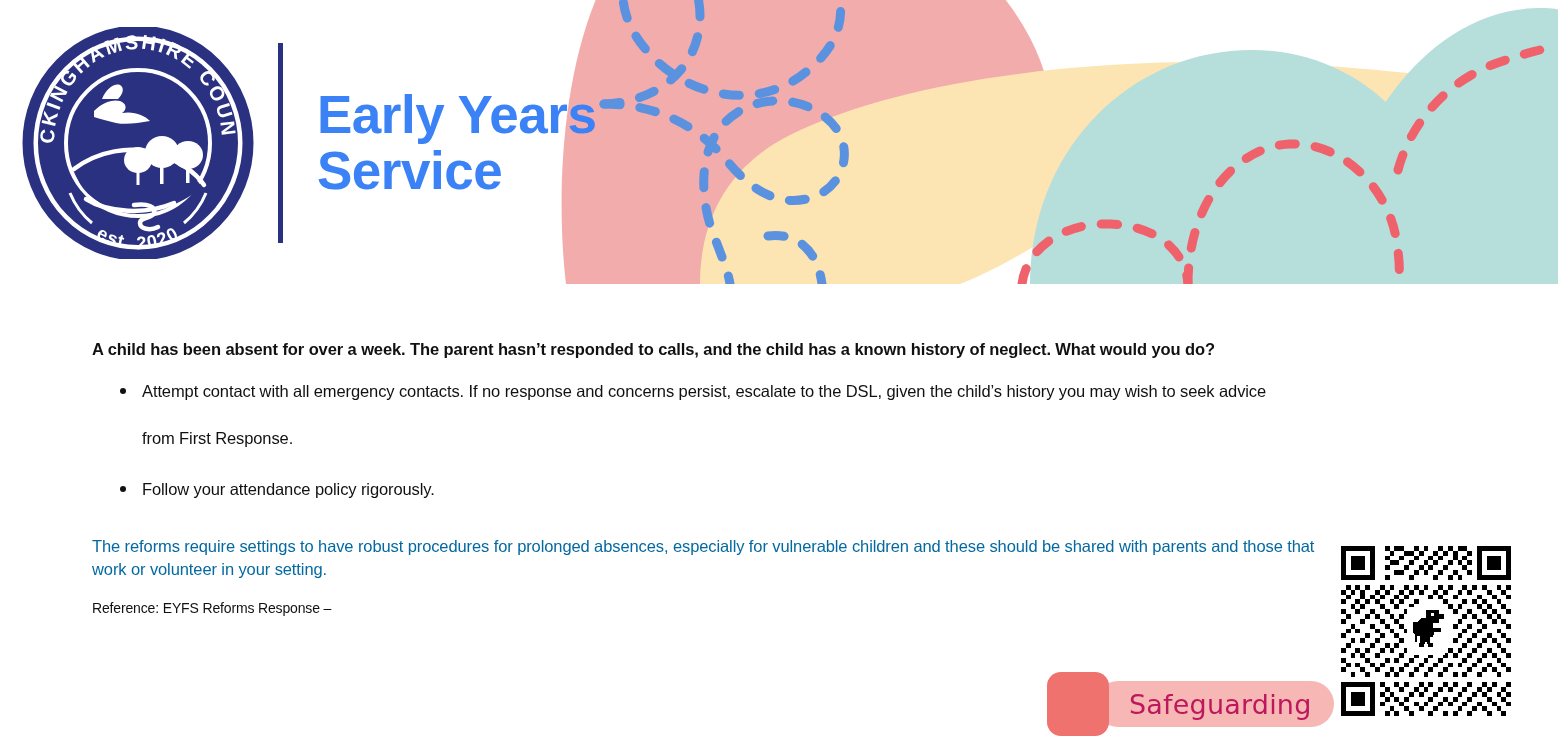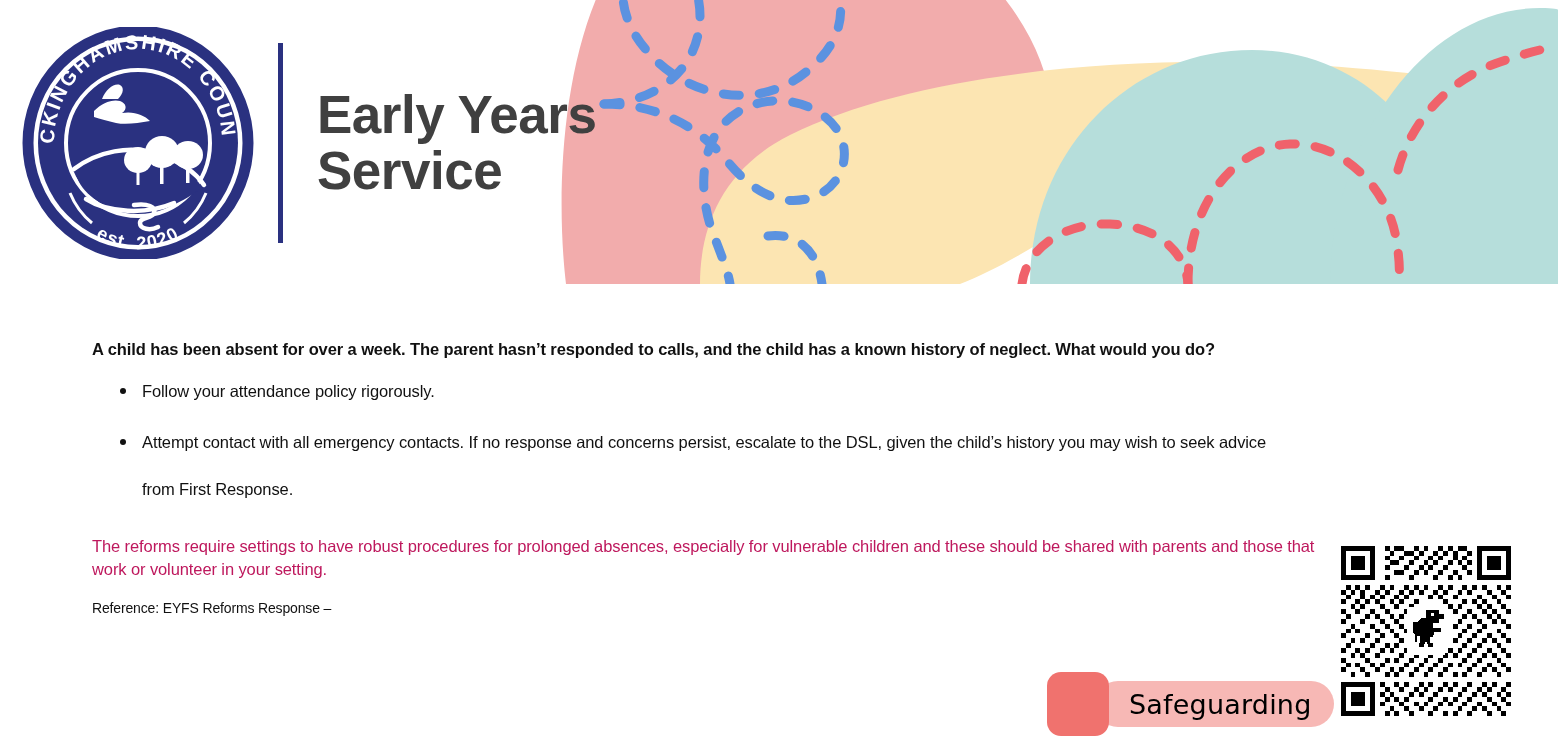--- a/index.html
+++ b/index.html
@@ -50,21 +50,21 @@
   }
   .logo-divider {
     width: 5px;
     height: 200px;
     background: #2A3180;
     margin-left: 24px;
     margin-right: 34px;
     flex: 0 0 auto;
   }
   .logo-title {
-    color: #404040;
+    color: #3b82f6;
     font-size: 53px;
     line-height: 1.06;
     font-weight: 700;
     letter-spacing: -0.5px;
     white-space: pre-line;
     flex: 0 0 auto;
   }
 
   
   .content {
@@ -115,21 +115,21 @@
     display: block;
     margin-top: 18px;
   }
 
   .para {
     position: absolute;
     left: 92px;
     top: 251px;
     width: 1225px;
     font-size: 16.5px;
-    color: #be185d;
+    color: #0369a1;
     line-height: 1.42;
     letter-spacing: -0.1px;
   }
   .reference {
     position: absolute;
     left: 92px;
     top: 315px;
     width: 1225px;
     font-size: 14px;
     color: #111111;
@@ -161,21 +161,21 @@
     border-radius: 23px;
     background: #F7B8B5;
     display: flex;
     align-items: center;
     padding: 0 22px 0 34px;
     position: relative;
     z-index: 2;
   }
   .safeguard-pill span {
     font-size: 27px;
-    color: #000000;
+    color: #be185d;
     letter-spacing: 0.2px;
     font-family: "DejaVu Sans", sans-serif;
   }
 
   
   .qr {
     position: absolute;
     left: 1336px;
     top: 541px;
     width: 180px;
@@ -273,26 +273,26 @@
   </div>
 </div>
 
 <div class="content">
 
   <div class="prompt">A child has been absent for over a week. The parent hasn’t responded to calls, and the child has a known history of neglect. What would you do?</div>
 
   <ul class="bullets">
     <li>
       <span class="dot"></span>
-      <span>Follow your attendance policy rigorously.</span>
+      <span>Attempt contact with all emergency contacts. If no response and concerns persist, escalate to the DSL, given the child’s history you may wish to seek advice</span>
+      <span class="cont">from First Response.</span>
     </li>
     <li>
       <span class="dot"></span>
-      <span>Attempt contact with all emergency contacts. If no response and concerns persist, escalate to the DSL, given the child’s history you may wish to seek advice</span>
-      <span class="cont">from First Response.</span>
+      <span>Follow your attendance policy rigorously.</span>
     </li>
   </ul>
 
   <div class="para">The reforms require settings to have robust procedures for prolonged absences, especially for vulnerable children and these should be shared with parents and those that work or volunteer in your setting.</div>
 
   <div class="reference">
     <div>Reference: EYFS Reforms Response –</div>
   </div>
 </div>
 

